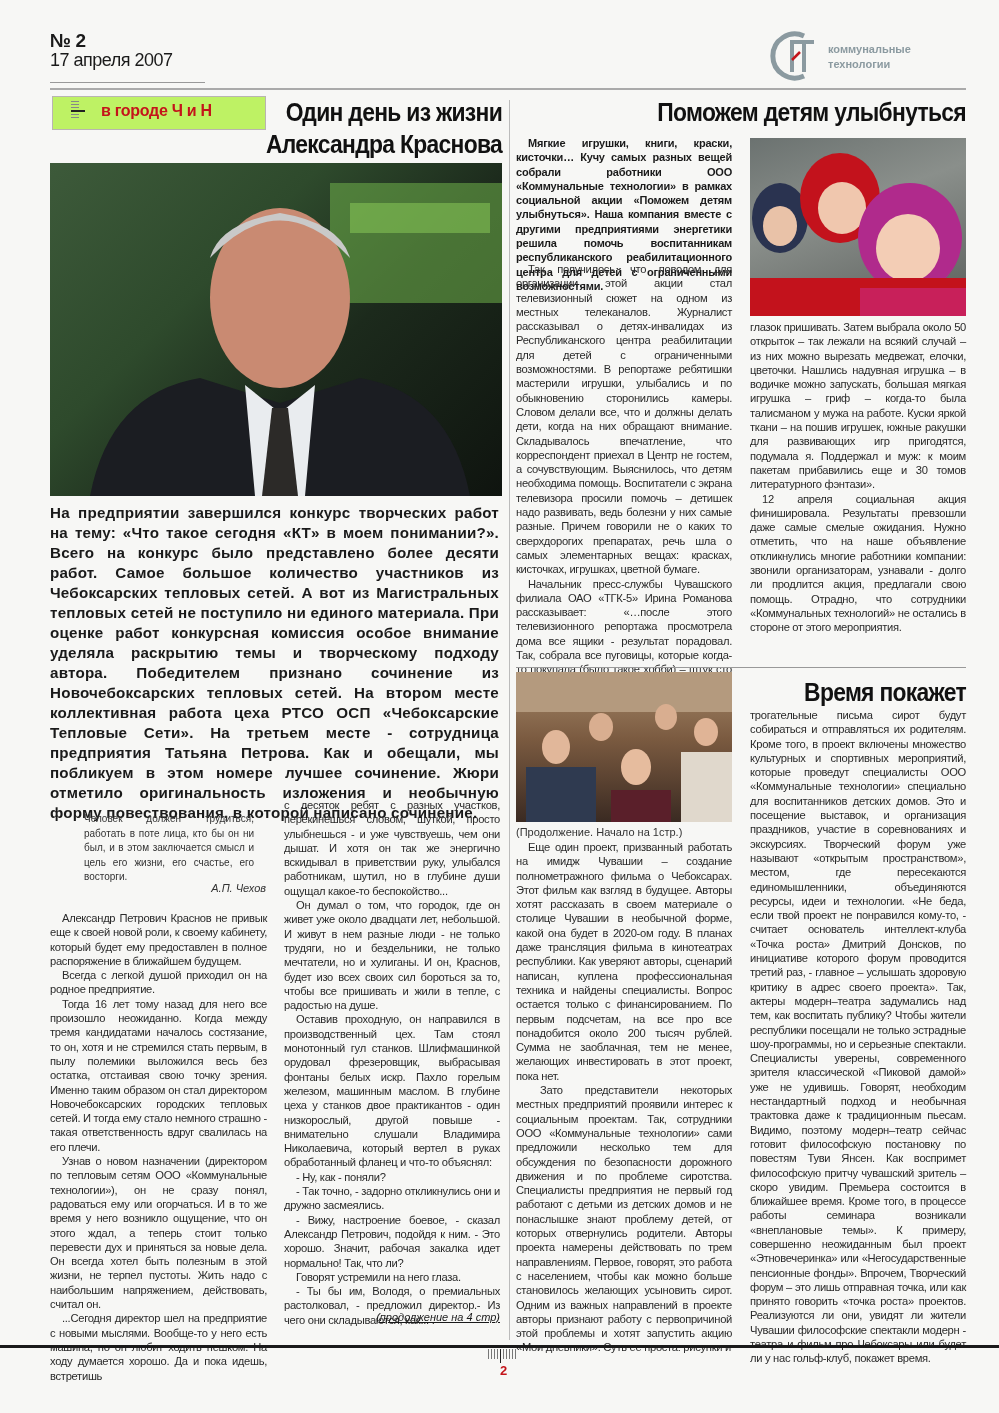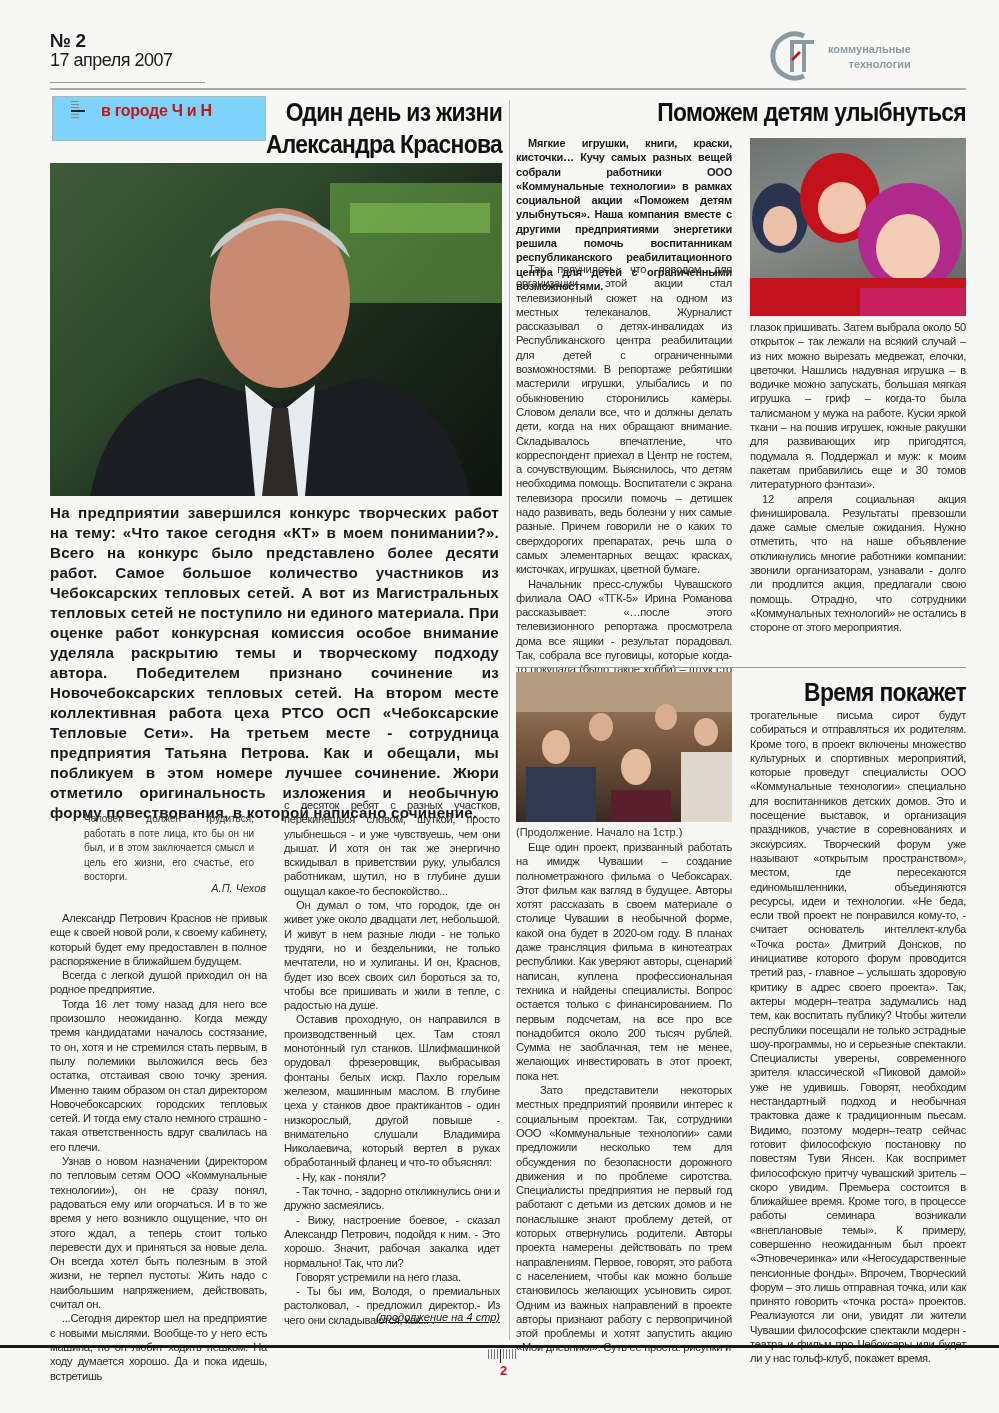--- a/index.html
+++ b/index.html
@@ -3,22 +3,22 @@
 <meta charset="utf-8">
 <style>
   html,body{margin:0;padding:0;background:#f7f7f5;}
   body{width:999px;height:1413px;position:relative;overflow:hidden;font-family:"Liberation Sans",sans-serif;color:#1a1a1a;}
   .abs{position:absolute;}
   .issue{left:50px;top:30px;font-weight:bold;font-size:19px;letter-spacing:-0.5px;}
   .date{left:50px;top:50px;font-size:18px;letter-spacing:-0.5px;}
   .shortrule{left:50px;top:82px;width:155px;height:1px;background:#999;}
   .toprule{left:50px;top:88px;width:916px;height:2px;background:#aaa;}
   .logo{left:770px;top:30px;width:190px;height:52px;}
-  .logo-text{position:absolute;left:58px;top:12px;font-size:11px;line-height:15px;color:#8b9aa0;font-weight:bold;text-align:right;}
-  .rubric{left:52px;top:96px;width:214px;height:45px;background:#7dd3fc;border:1px solid #b9b5b0;box-sizing:border-box;}
+  .logo-text{position:absolute;left:58px;top:12px;font-size:11px;line-height:15px;color:#8b9aa0;font-weight:bold;}
+  .rubric{left:52px;top:96px;width:214px;height:34px;background:#bef264;border:1px solid #b9b5b0;box-sizing:border-box;}
   .rubric-icon{position:absolute;left:18px;top:4px;width:12px;height:22px;}
   .rubric-icon i{display:block;height:1px;background:#888;margin-bottom:2px;width:8px;}
   .rubric-icon i.long{width:14px;background:#222;height:2px;}
   .rubric-label{position:absolute;left:48px;top:5px;color:#c4141a;font-weight:bold;font-size:16px;letter-spacing:-0.3px;}
   .h1{font-weight:bold;font-size:26px;letter-spacing:-0.8px;line-height:32px;text-align:right;color:#111;transform:scaleX(0.88);transform-origin:right top;}
   .vrule{left:509px;top:100px;width:1px;height:1240px;background:#bbb;}
   .photo{background:#444;overflow:hidden;}
   .txt{font-size:11.2px;line-height:14.3px;text-align:justify;color:#2a2a2a;letter-spacing:-0.3px;}
   .txt p{margin:0;text-indent:12px;}
   .lead{font-weight:bold;font-size:15.2px;line-height:20px;text-align:justify;color:#1a1a1a;letter-spacing:0.2px;}

